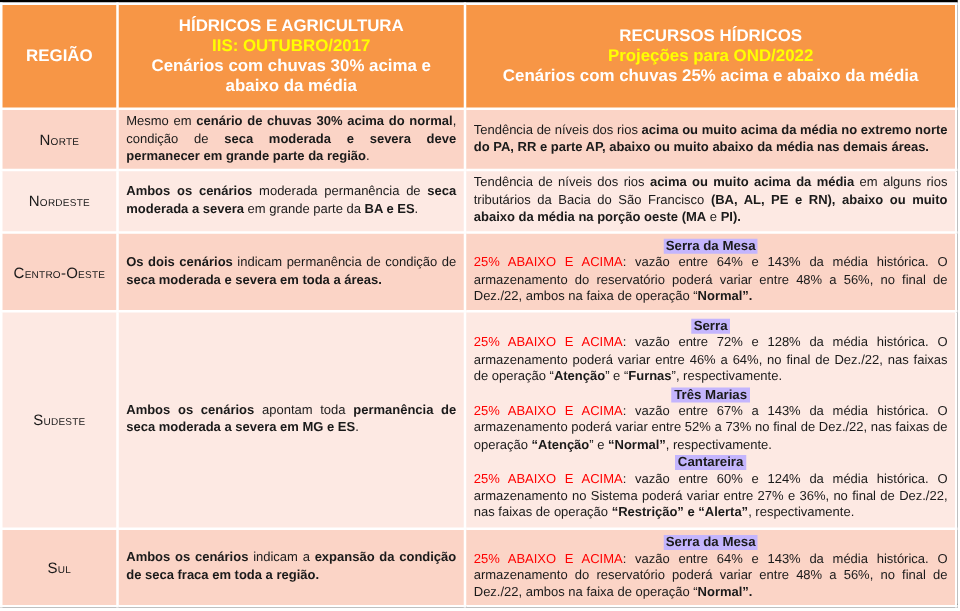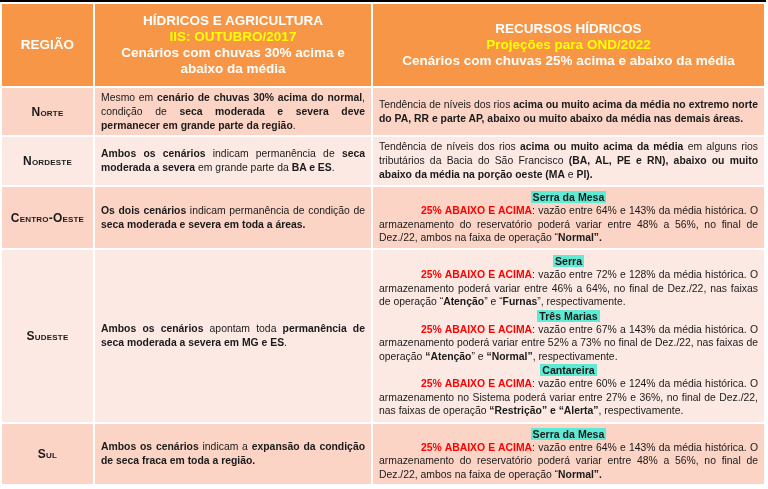--- a/index.html
+++ b/index.html
@@ -6,28 +6,28 @@
   body { width: 768px; height: 489px; position: relative; overflow: hidden;
          font-family: "Liberation Sans", sans-serif; color: #1a1a1a; }
   .frame { position: absolute; left: 0; top: 0; width: 766px; height: 486px;
            border-top: 2px solid #000; border-right: 2px solid #000; border-bottom: 3px double #000;
            box-sizing: border-box; }
   table { position: absolute; left: 0; top: 2px; width: 764px; border-collapse: collapse; table-layout: fixed; }
   td, th { border: 2px solid #fff; box-sizing: border-box; padding: 2px 6px; vertical-align: middle; }
   th { background: #f79646; color: #ffffff; font-weight: bold; text-align: center; font-size: 13.5px; line-height: 16px; }
   th .sub { color: #ffff00; }
   col.c1 { width: 93px; } col.c2 { width: 278px; } col.c3 { width: 393px; }
-  .region { text-align: center; font-weight: bold; font-size: 12px; letter-spacing: 0.2px; font-variant: small-caps; }
+  .region { text-align: center; font-weight: normal; font-size: 12px; letter-spacing: 0.2px; font-variant: small-caps; }
   .txt { font-size: 10.4px; line-height: 14px; text-align: justify; }
   .odd td { background: #fbd4c6; }
   .even td { background: #fde9e3; }
   b { font-weight: bold; }
-  .red { color: #ff0000; font-weight: bold; margin-left: 42px; }
+  .red { color: #ff0000; font-weight: normal; }
   .site { text-align: center; font-weight: bold; line-height: 14px; font-size: 10.6px; }
-  .site span { background: #5eead4; padding: 0 2px; }
+  .site span { background: #c4b5fd; padding: 0 2px; }
   .hydro { font-size: 10.4px; line-height: 13.5px; text-align: justify; }
 </style>
 </head>
 <body>
 
 <div class="frame"></div>
 
 <table>
   <colgroup>
       <col class="c1">
@@ -50,21 +50,21 @@
     </tr>
   </thead>
   <tbody>
     <tr class="odd" style="height:49px">
       <td class="region">Norte</td>
       <td class="txt"><span>Mesmo em </span><b>cenário de chuvas 30% acima do normal</b><span>, condição de </span><b>seca moderada e severa deve permanecer em grande parte da região</b><span>.</span></td>
       <td class="txt"><span>Tendência de níveis dos rios </span><b>acima ou muito acima da média no extremo norte do PA, RR e parte AP, abaixo ou muito abaixo da média nas demais áreas.</b></td>
     </tr>
     <tr class="even" style="height:50px">
       <td class="region">Nordeste</td>
-      <td class="txt"><b>Ambos os cenários</b><span> indicam permanência de </span><b>seca moderada a severa</b><span> em grande parte da </span><b>BA e ES</b><span>.</span></td>
+      <td class="txt"><b>Ambos os cenários</b><span> moderada permanência de </span><b>seca moderada a severa</b><span> em grande parte da </span><b>BA e ES</b><span>.</span></td>
       <td class="txt"><span>Tendência de níveis dos rios </span><b>acima ou muito acima da média</b><span> em alguns rios tributários da Bacia do São Francisco </span><b>(BA, AL, PE e RN), abaixo ou muito abaixo da média na porção oeste (MA</b><span> e </span><b>PI).</b></td>
     </tr>
     <tr class="odd" style="height:63px">
       <td class="region">Centro-Oeste</td>
       <td class="txt"><b>Os dois cenários</b><span> indicam permanência de condição de </span><b>seca moderada e severa em toda a áreas.</b></td>
       <td class="hydro">
           <div class="site"><span>Serra da Mesa</span></div>
           <div><span class="red">25% ABAIXO E ACIMA</span><span>: vazão entre 64%  e 143% da média histórica. O armazenamento do reservatório poderá variar entre 48% a 56%, no final de Dez./22, ambos na faixa de operação “</span><b>Normal”.</b></div>
         </td>
     </tr>

